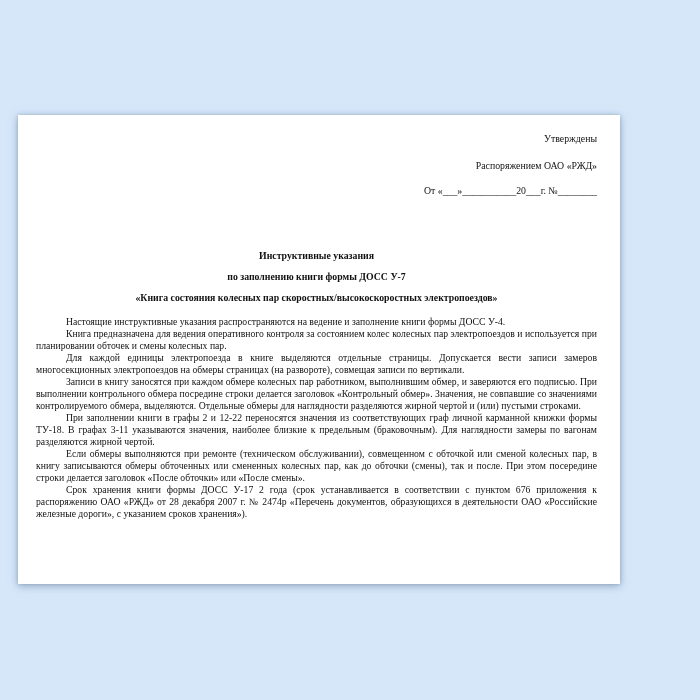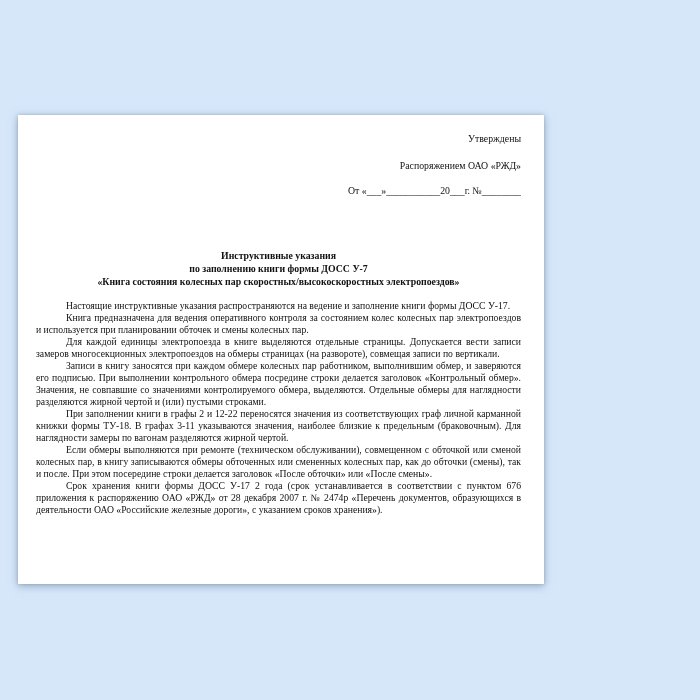--- a/index.html
+++ b/index.html
@@ -12,21 +12,21 @@
     height: 700px;
     background: #d6e7fa;
     overflow: hidden;
     font-family: "Liberation Serif", "DejaVu Serif", serif;
     color: #111111;
   }
   .page {
     position: absolute;
     left: 18px;
     top: 115px;
-    width: 526px;
+    width: 602px;
     height: 469px;
     background: #ffffff;
     box-shadow: 0 2px 8px rgba(96, 120, 150, 0.55), 0 0 3px rgba(96, 120, 150, 0.35);
     box-sizing: border-box;
     padding: 18px 23px 0 18px;
   }
   .approval {
     text-align: right;
     font-size: 9.8px;
     line-height: 12px;
@@ -36,21 +36,21 @@
   }
   .approval .approval-line:nth-child(2) { margin-bottom: 13px; }
   .approval .approval-line:last-child { margin-bottom: 16px; }
   .title {
     margin-top: 52px;
     text-align: center;
     font-weight: bold;
     font-size: 9.8px;
     line-height: 13px;
   }
-  .title .title-line { margin: 0; font-family: Liberation Serif, serif; }
+  .title .title-line { margin: 8px; font-family: Liberation Serif, serif; }
   .body-text {
     margin-top: 12px;
     font-size: 9.7px;
     line-height: 12px;
     text-align: justify;
   }
   .body-text p {
     margin: 0;
     text-indent: 30px;
   }
@@ -67,21 +67,21 @@
       <p class="approval-line">От «___»___________20___г. №________</p>
     </div>
 
     <div class="title">
       <p class="title-line">Инструктивные указания</p>
       <p class="title-line">по заполнению книги формы ДОСС У-7</p>
       <p class="title-line">«Книга состояния колесных пар скоростных/высокоскоростных электропоездов»</p>
     </div>
 
     <div class="body-text">
-      <p>Настоящие инструктивные указания распространяются на ведение и заполнение книги формы ДОСС У-17.</p>
+      <p>Настоящие инструктивные указания распространяются на ведение и заполнение книги формы ДОСС У-4.</p>
       <p>Книга предназначена для ведения оперативного контроля за состоянием колес колесных пар электропоездов и используется при планировании обточек и смены колесных пар.</p>
       <p>Для каждой единицы электропоезда в книге выделяются отдельные страницы. Допускается вести записи замеров многосекционных электропоездов на обмеры страницах (на развороте), совмещая записи по вертикали.</p>
       <p>Записи в книгу заносятся при каждом обмере колесных пар работником, выполнившим обмер, и заверяются его подписью. При выполнении контрольного обмера посредине строки делается заголовок «Контрольный обмер». Значения, не совпавшие со значениями контролируемого обмера, выделяются. Отдельные обмеры для наглядности разделяются жирной чертой и (или) пустыми строками.</p>
       <p>При заполнении книги в графы 2 и 12-22 переносятся значения из соответствующих граф личной карманной книжки формы ТУ-18. В графах 3-11 указываются значения, наиболее близкие к предельным (браковочным). Для наглядности замеры по вагонам разделяются жирной чертой.</p>
       <p>Если обмеры выполняются при ремонте (техническом обслуживании), совмещенном с обточкой или сменой колесных пар, в книгу записываются обмеры обточенных или смененных колесных пар, как до обточки (смены), так и после. При этом посередине строки делается заголовок «После обточки» или «После смены».</p>
       <p>Срок хранения книги формы ДОСС У-17 2 года (срок устанавливается в соответствии с пунктом 676 приложения к распоряжению ОАО «РЖД» от 28 декабря 2007 г. № 2474р «Перечень документов, образующихся в деятельности ОАО «Российские железные дороги», с указанием сроков хранения»).</p>
     </div>
 
   </div>
 </div>

